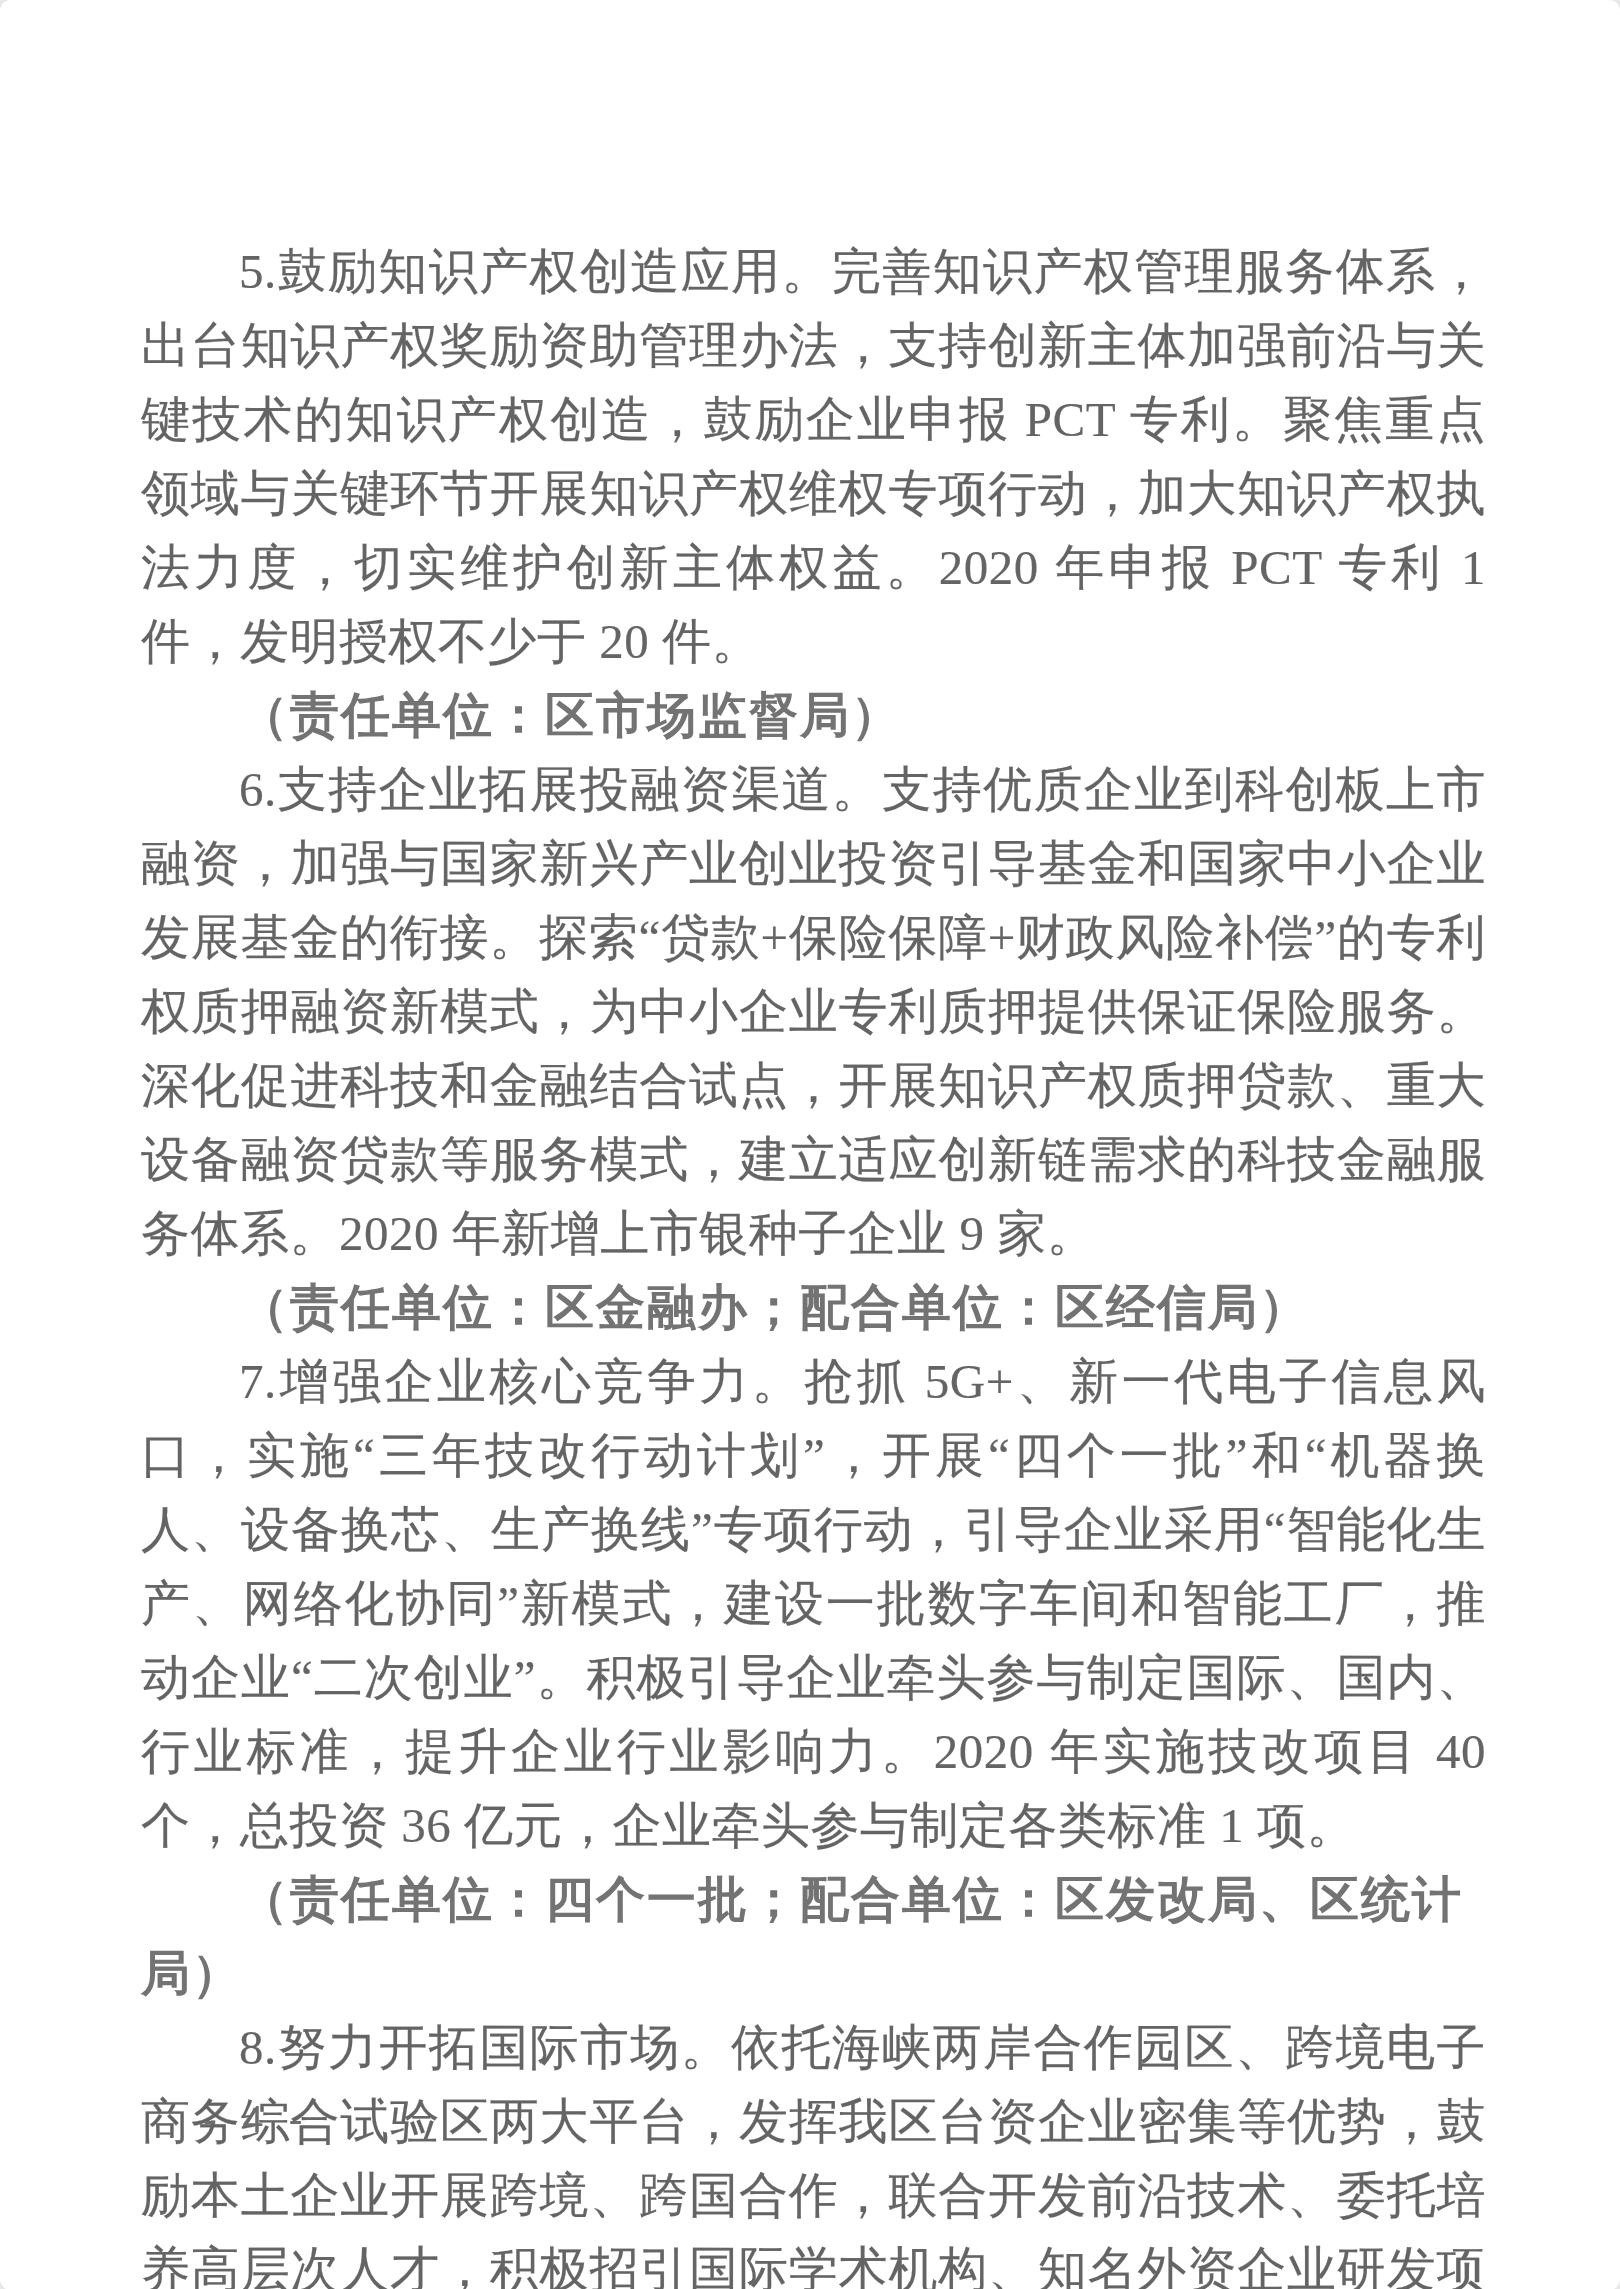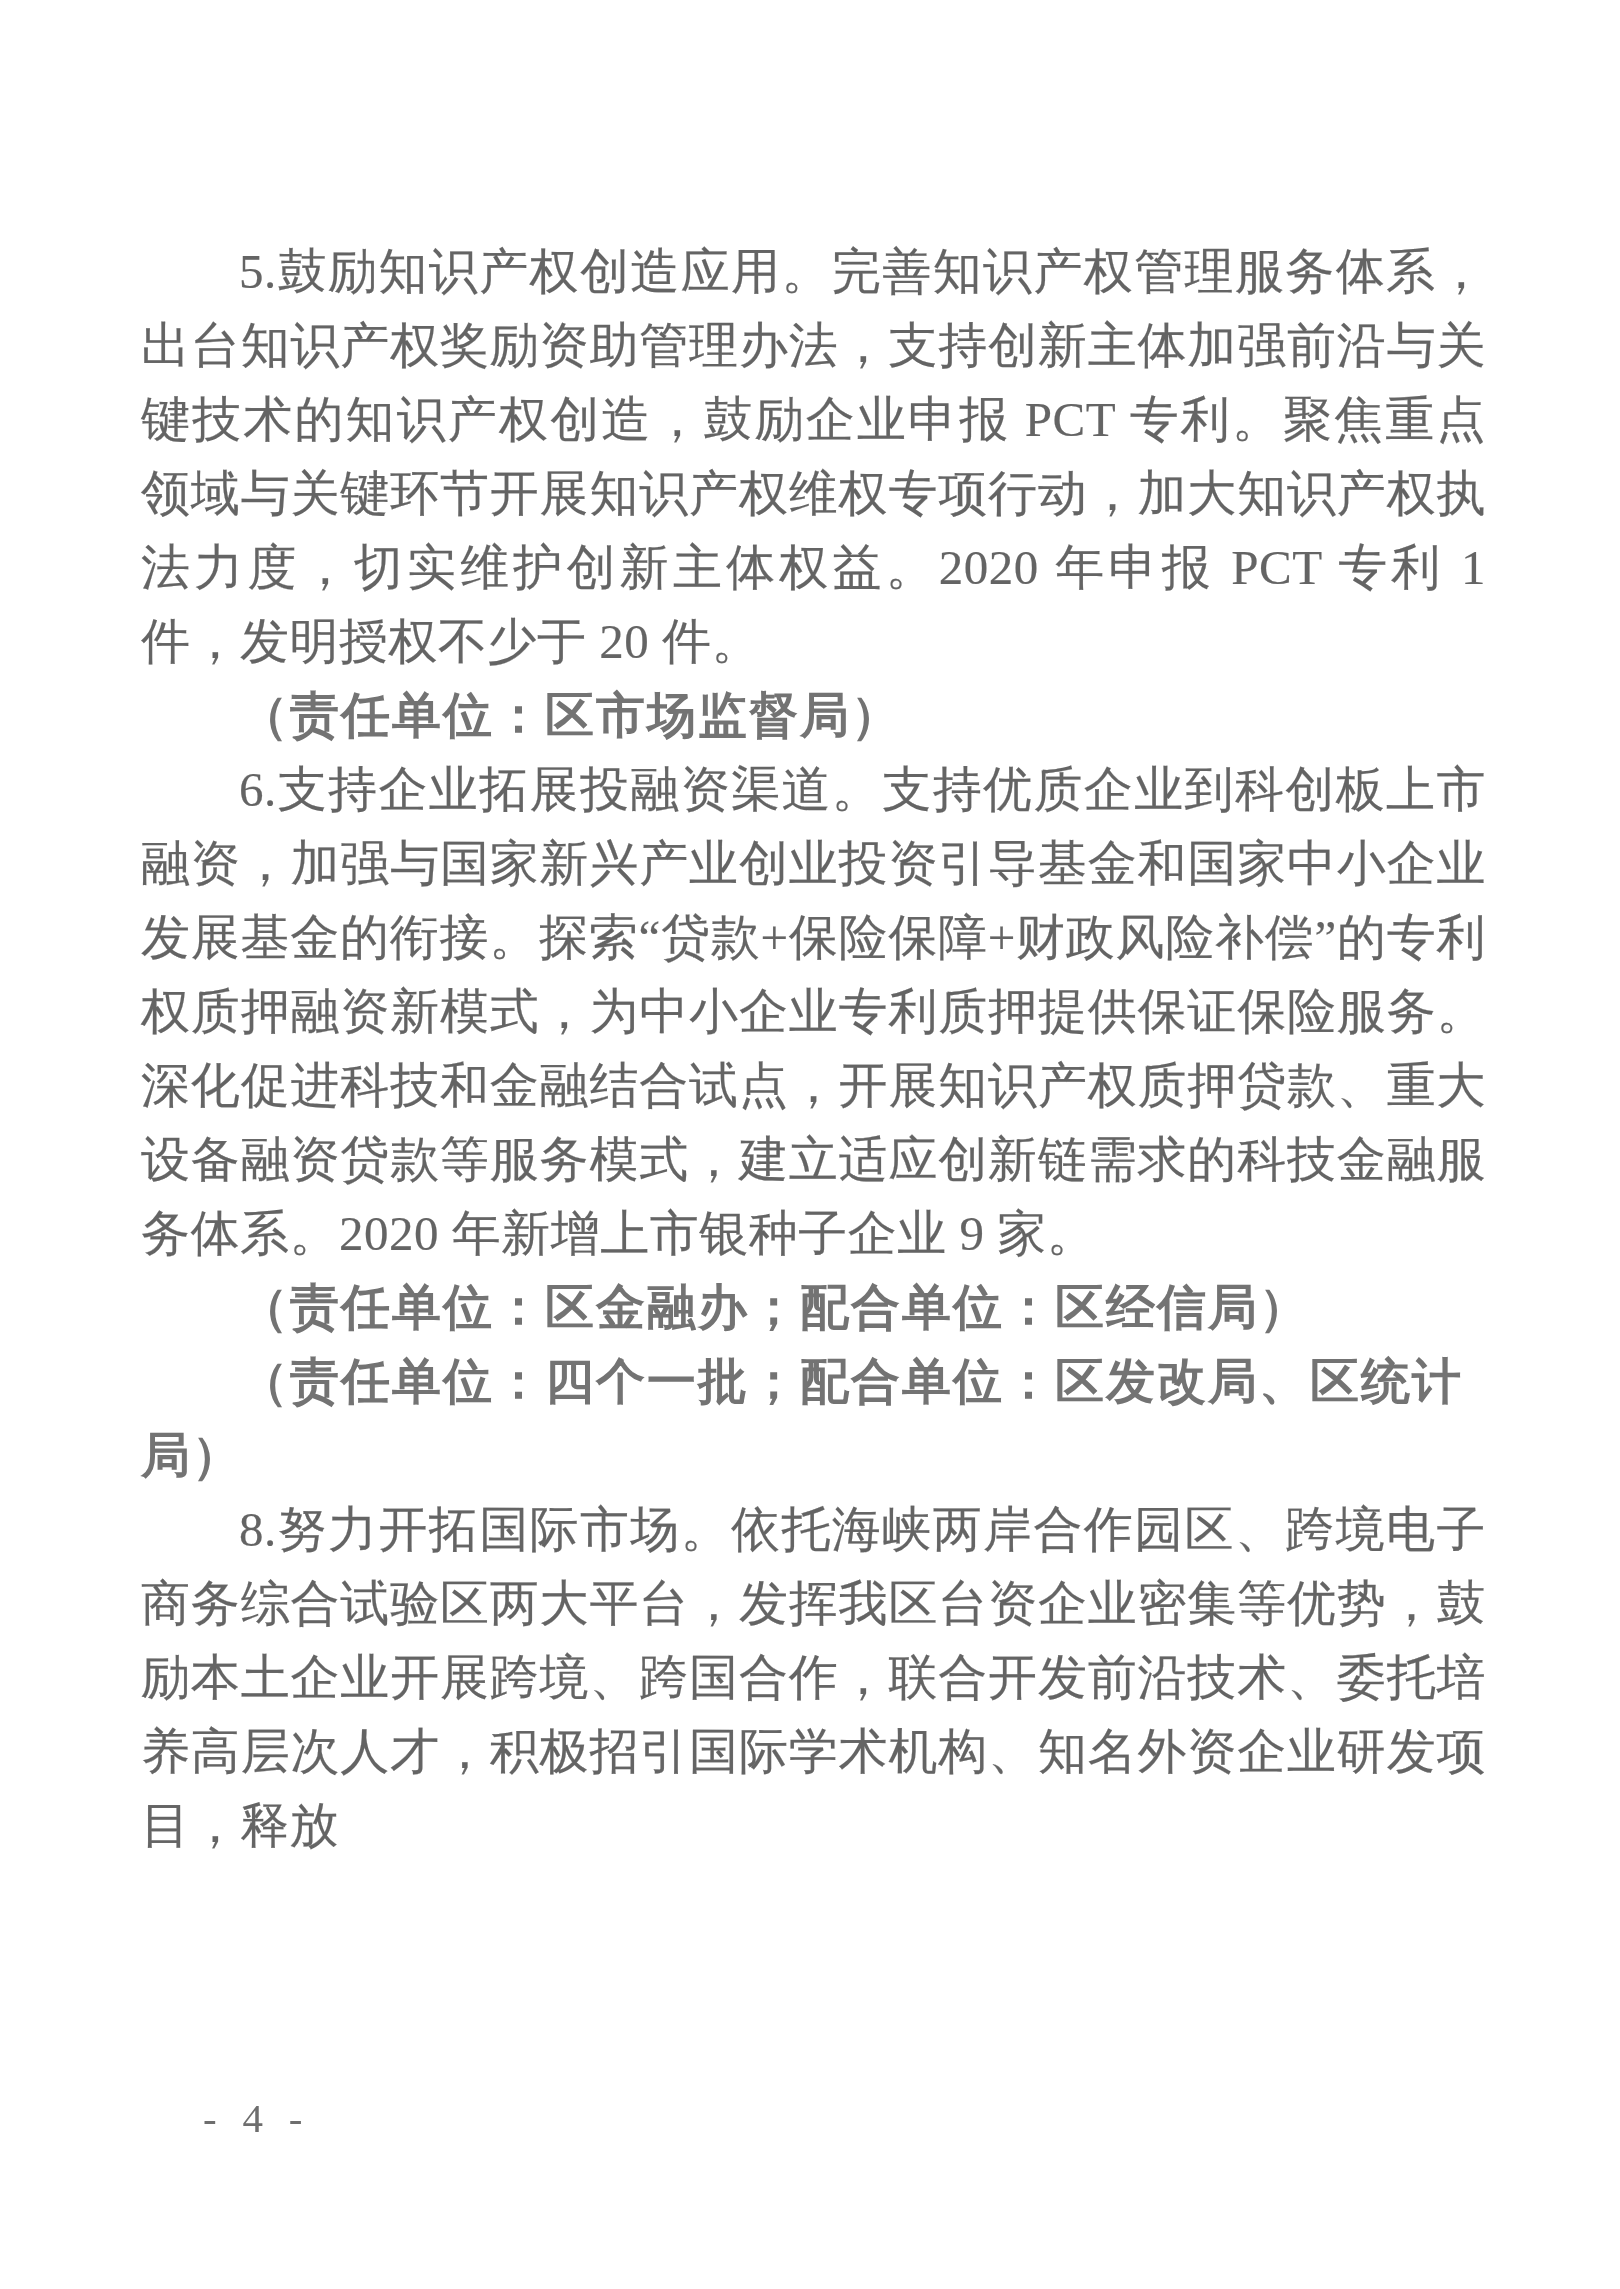--- a/index.html
+++ b/index.html
@@ -8,20 +8,21 @@
     background: #e8e8e8;
   }
   .page {
     position: relative;
     width: 1620px;
     height: 2290px;
     margin: 0 auto;
     background: #ffffff;
     overflow: hidden;
     font-family: "Liberation Serif", "DejaVu Serif", serif;
+    border-radius: 11px;
   }
   .text-block {
     position: absolute;
     left: 141px;
     top: 235px;
     width: 1345px;
     color: #636363;
     font-size: 49px;
     line-height: 74px;
     letter-spacing: 0.5px;
@@ -55,18 +56,19 @@
 </style>
 </head>
 <body>
 
 <div class="page">
   <div class="text-block">
     <p class="para-body">5.鼓励知识产权创造应用。完善知识产权管理服务体系，出台知识产权奖励资助管理办法，支持创新主体加强前沿与关键技术的知识产权创造，鼓励企业申报 PCT 专利。聚焦重点领域与关键环节开展知识产权维权专项行动，加大知识产权执法力度，切实维护创新主体权益。2020 年申报 PCT 专利 1 件，发明授权不少于 20 件。</p>
     <p class="para-resp">（责任单位：区市场监督局）</p>
     <p class="para-body">6.支持企业拓展投融资渠道。支持优质企业到科创板上市融资，加强与国家新兴产业创业投资引导基金和国家中小企业发展基金的衔接。探索“贷款+保险保障+财政风险补偿”的专利权质押融资新模式，为中小企业专利质押提供保证保险服务。深化促进科技和金融结合试点，开展知识产权质押贷款、重大设备融资贷款等服务模式，建立适应创新链需求的科技金融服务体系。2020 年新增上市银种子企业 9 家。</p>
     <p class="para-resp">（责任单位：区金融办；配合单位：区经信局）</p>
+    <p class="para-body">7.增强企业核心竞争力。抢抓 5G+、新一代电子信息风口，实施“三年技改行动计划”，开展“四个一批”和“机器换人、设备换芯、生产换线”专项行动，引导企业采用“智能化生产、网络化协同”新模式，建设一批数字车间和智能工厂，推动企业“二次创业”。积极引导企业牵头参与制定国际、国内、行业标准，提升企业行业影响力。2020 年实施技改项目 40 个，总投资 36 亿元，企业牵头参与制定各类标准 1 项。</p>
     <p class="para-resp">（责任单位：四个一批；配合单位：区发改局、区统计局）</p>
     <p class="para-body">8.努力开拓国际市场。依托海峡两岸合作园区、跨境电子商务综合试验区两大平台，发挥我区台资企业密集等优势，鼓励本土企业开展跨境、跨国合作，联合开发前沿技术、委托培养高层次人才，积极招引国际学术机构、知名外资企业研发项目，释放</p>
   </div>
   <div class="page-number">- 4 -</div>
 </div>
 
 
 </body></html>

